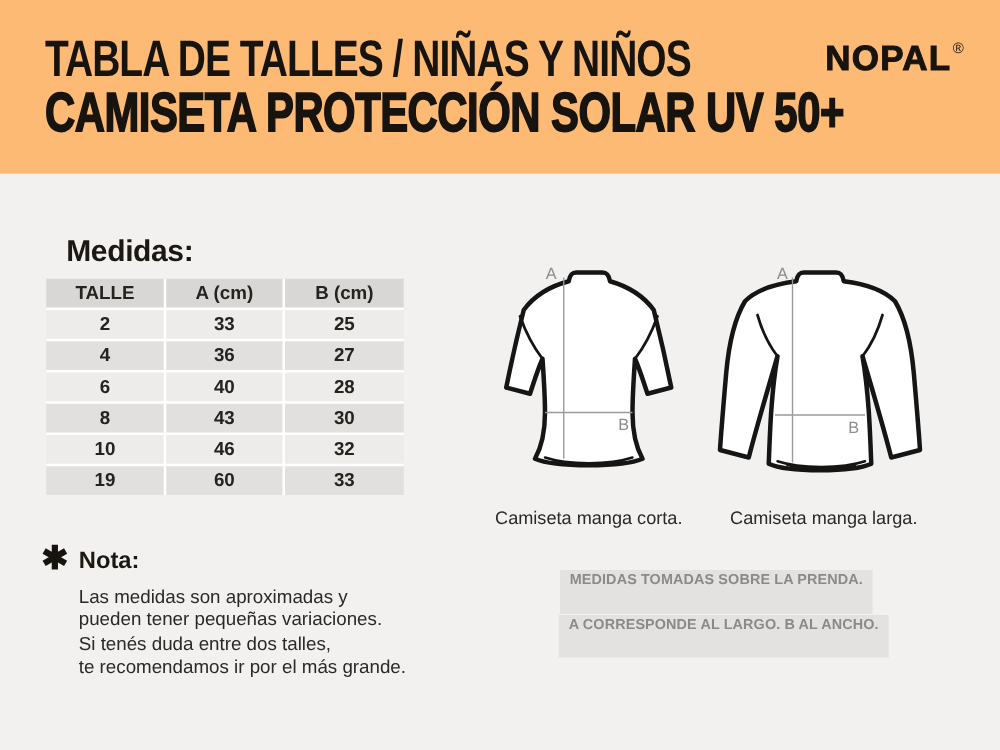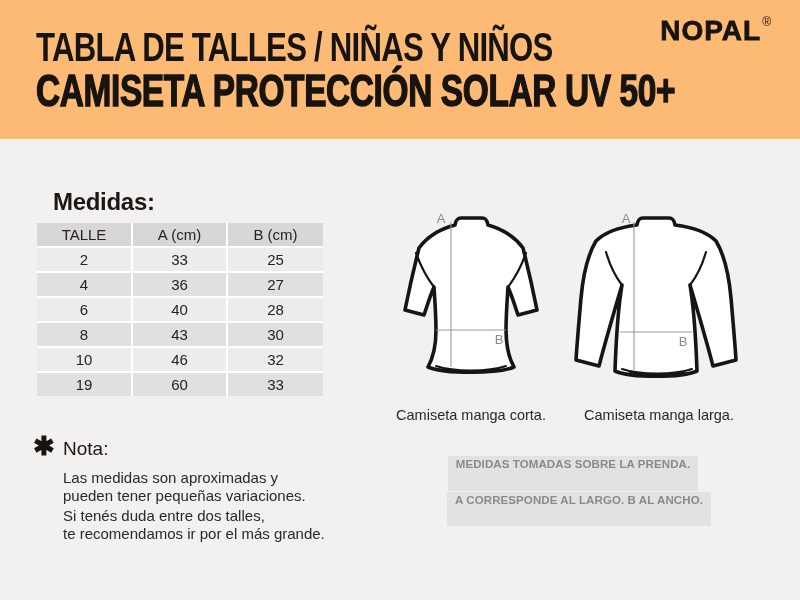--- a/index.html
+++ b/index.html
@@ -19,21 +19,21 @@
     transform:scaleX(0.76);transform-origin:left top;
   }
   .title2{
     position:absolute;left:36px;top:69px;
     font-size:44px;font-weight:700;line-height:1;color:#17130f;
     letter-spacing:-0.5px;white-space:nowrap;
     -webkit-text-stroke:1.4px #17130f;
     transform:scaleX(0.76);transform-origin:left top;
   }
   .brand{
-    position:absolute;top:15px;right:30px;
+    position:absolute;top:31px;right:30px;
     font-size:28px;font-weight:700;color:#17130f;letter-spacing:1px;
     -webkit-text-stroke:0.8px #17130f;white-space:nowrap;
   }
   .brand sup{
     font-size:12px;font-weight:400;letter-spacing:0;
     -webkit-text-stroke:0;position:relative;top:-4px;left:1px;
   }
 
   
   .medidas{
@@ -43,21 +43,21 @@
 
   
   .size-table{
     position:absolute;left:37px;top:223px;
     border-collapse:collapse;border-style:hidden;
     font-size:15px;font-weight:700;color:#26231f;
     text-align:center;
   }
   .size-table th,.size-table td{
     border:2px solid #ffffff;padding:0;height:23px;
-    font-weight:400;
+    font-weight:700;
   }
   .size-table th{background:#d8d7d5;}
   .size-table .c1{width:94px;}
   .size-table .c2{width:93px;}
   .size-table .c3{width:95px;}
   .size-table tbody tr:nth-child(odd) td{background:#edecea;}
   .size-table tbody tr:nth-child(even) td{background:#e1e0de;}
 
   
   .shirt{position:absolute;top:206px;}
@@ -84,21 +84,21 @@
     padding:3px 8px 20px;margin-bottom:1px;white-space:nowrap;
   }
 
   
   .nota-star{
     position:absolute;left:33px;top:433px;
     font-size:26px;font-weight:700;color:#17130f;line-height:1;
   }
   .nota-heading{
     position:absolute;left:63px;top:438px;
-    font-size:19px;font-weight:400;color:#1c1712;
+    font-size:19px;font-weight:700;color:#1c1712;
   }
   .nota-p{
     position:absolute;left:63px;width:300px;
     font-size:15px;line-height:17.5px;color:#2b2926;
     white-space:pre-line;
   }
   .nota-p.p1{top:469px;}
   .nota-p.p2{top:507px;}
 </style>
 </head>

